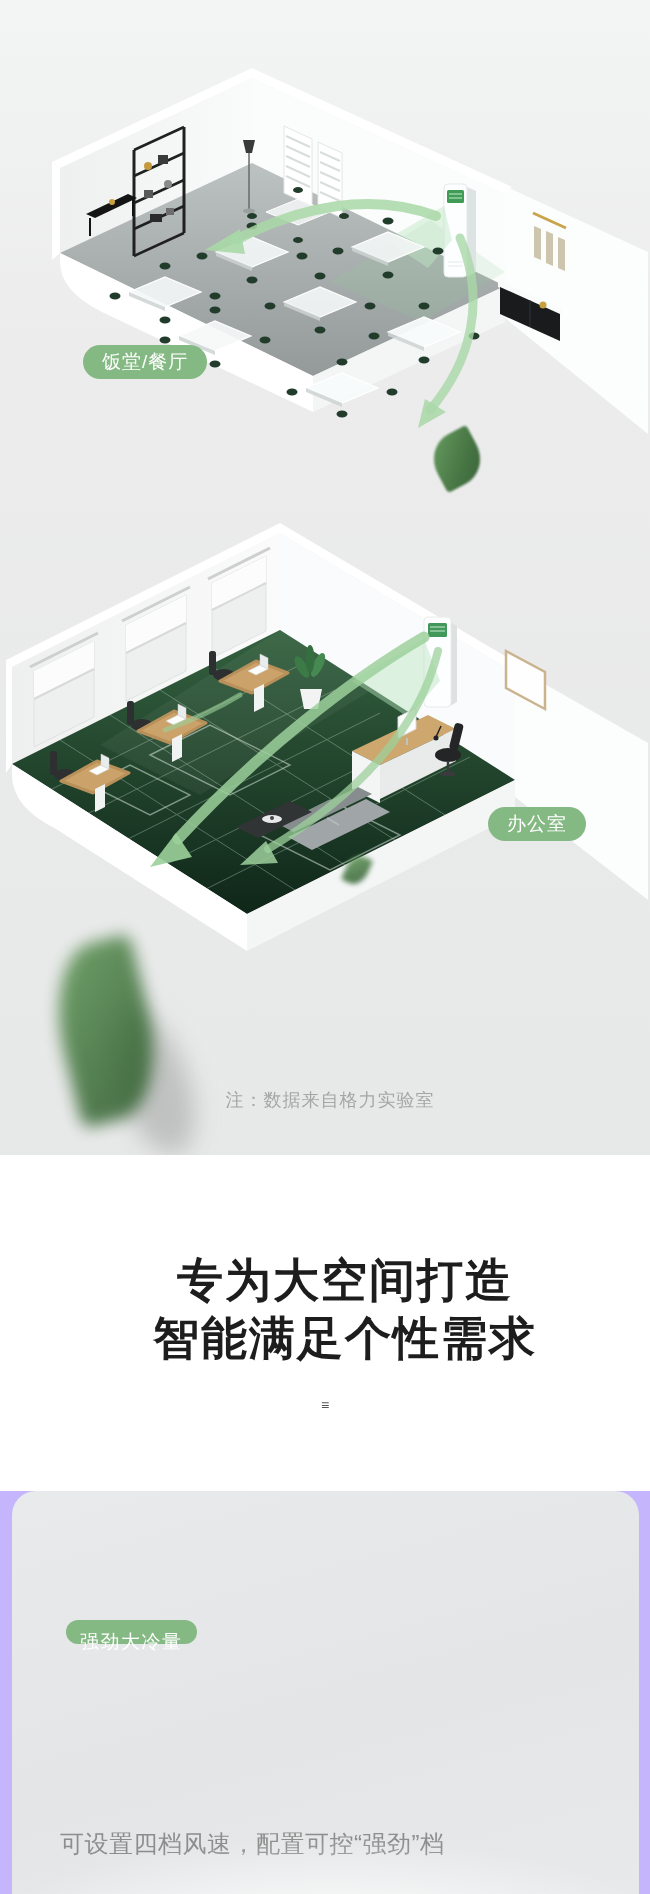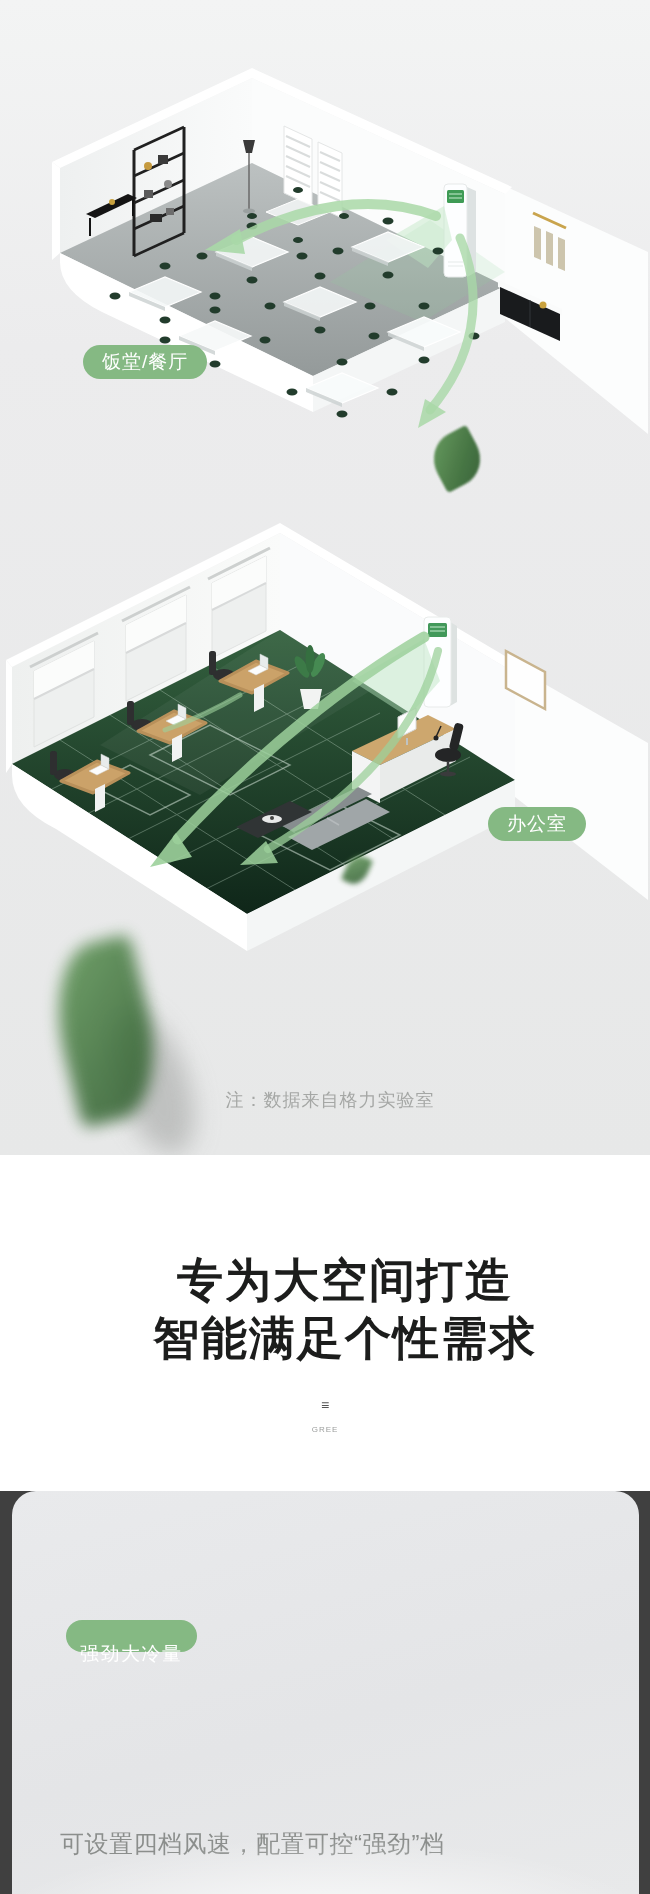--- a/index.html
+++ b/index.html
@@ -5,21 +5,21 @@
   * { margin: 0; padding: 0; box-sizing: border-box; }
   html, body { background: #ffffff; }
   body { font-family: "Liberation Sans", "DejaVu Sans", sans-serif; }
 
   .page {
     position: relative;
     width: 650px;
     height: 1894px;
     margin: 0 auto;
     overflow: hidden;
-    background: #404040;
+    background: #c4b5fd;
   }
 
   
   .showcase {
     position: absolute;
     left: 0; top: 0;
     width: 650px; height: 1155px;
     background: linear-gradient(180deg, #f3f4f4 0%, #ececed 30%, #e7e8e8 100%);
   }
   .room-svg { position: absolute; left: 0; }
@@ -102,21 +102,21 @@
     content: "";
     position: absolute;
     left: -10%; bottom: -45px;
     width: 120%; height: 110px;
     background: radial-gradient(ellipse at 50% 100%, rgba(255,255,255,.95) 0%, rgba(255,255,255,0) 65%);
   }
   .feature-pill {
     position: absolute;
     left: 54px; top: 129px;
     height: 24px; line-height: 36px;
-    padding: 16px 14px;
+    padding: 4px 14px;
     border-radius: 18px;
     background: var(--badge_green, #86b984);
     color: #fff;
     font-size: 19px;
     letter-spacing: 1.5px;
   }
   .feature-title {
     position: absolute;
     left: 48px; top: 192px;
     font-size: 41px;
@@ -468,21 +468,20 @@
     <div class="data-note">注：数据来自格力实验室</div>
   </section>
 
   <section class="headline-section">
     <h1 class="headline">
       <div>专为大空间打造</div>
       <div>智能满足个性需求</div>
     </h1>
     <div class="brand-block">
       <div class="brand-mark">≡</div>
-      <div class="brand-name">GREE</div>
     </div>
   </section>
 
   <section class="feature-card">
     <div class="feature-pill">强劲大冷量</div>
     <h2 class="feature-title">
     </h2>
     <div class="feature-desc">可设置四档风速，配置可控“强劲”档</div>
   </section>
 

